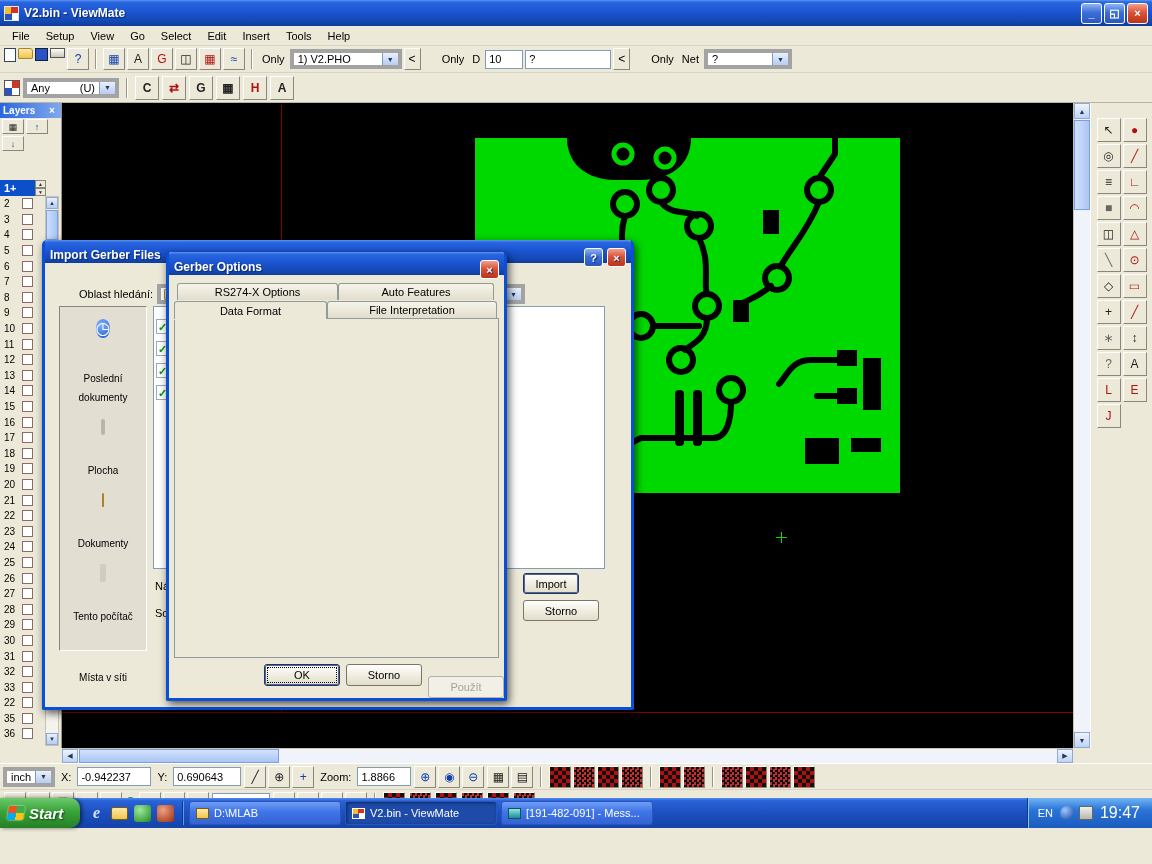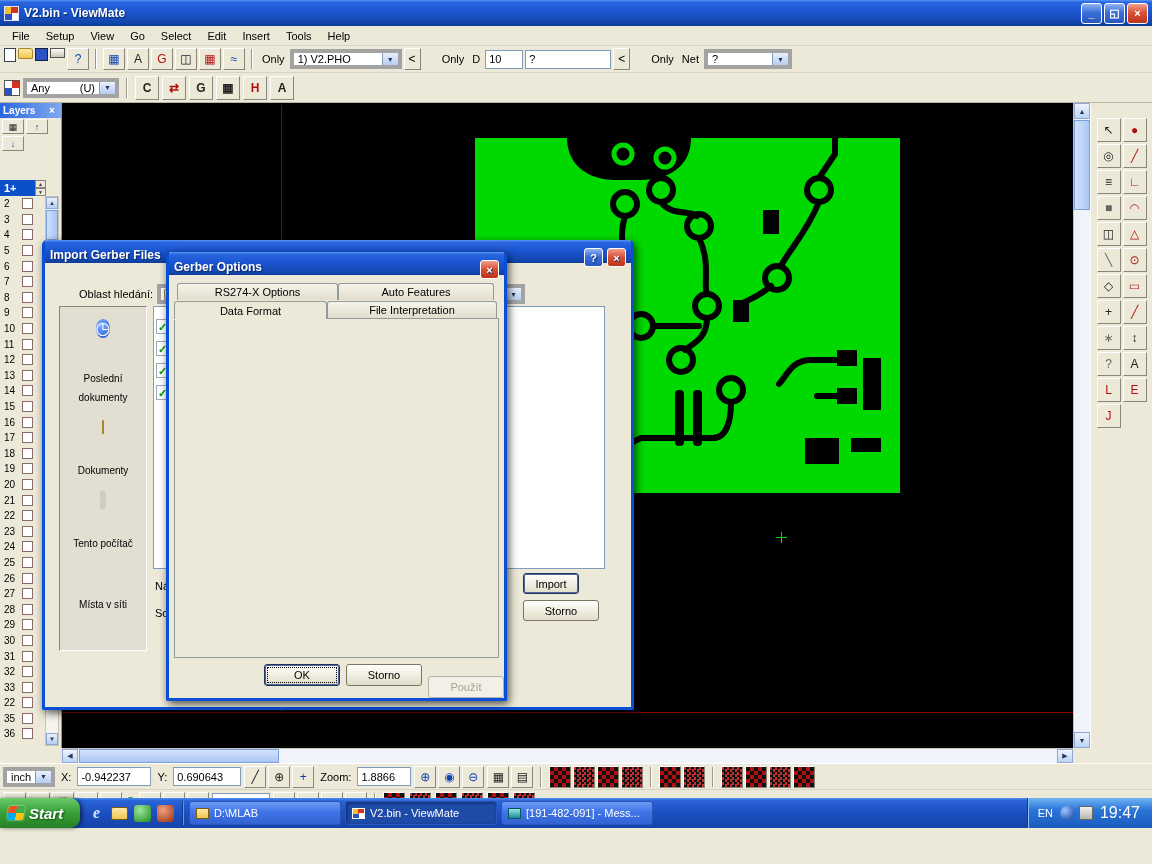--- a/index.html
+++ b/index.html
@@ -788,20 +788,24 @@
   <span id="look-in-combo" class="combo" data-name="look-in-dropdown">
     <span class="fldr" data-name="folder-icon"></span>
     <span class="val" data-name="look-in-value"></span>
     <span class="arr" data-name="chevron-down-icon">▼</span>
   </span>
   <div id="places-bar">
       <div class="place ic-recent" data-name="place-recent-documents">
       <span class="plc-ic" data-name="place-icon"></span>
       <div class="place-lbl" data-name="place-label">Poslední dokumenty</div>
     </div>
+      <div class="place ic-desktop" data-name="place-desktop">
+      <span class="plc-ic" data-name="place-icon"></span>
+      <div class="place-lbl" data-name="place-label">Plocha</div>
+    </div>
       <div class="place ic-documents" data-name="place-documents">
       <span class="plc-ic" data-name="place-icon"></span>
       <div class="place-lbl" data-name="place-label">Dokumenty</div>
     </div>
       <div class="place ic-computer" data-name="place-my-computer">
       <span class="plc-ic" data-name="place-icon"></span>
       <div class="place-lbl" data-name="place-label">Tento počítač</div>
     </div>
       <div class="place ic-network" data-name="place-network">
       <span class="plc-ic" data-name="place-icon"></span>

